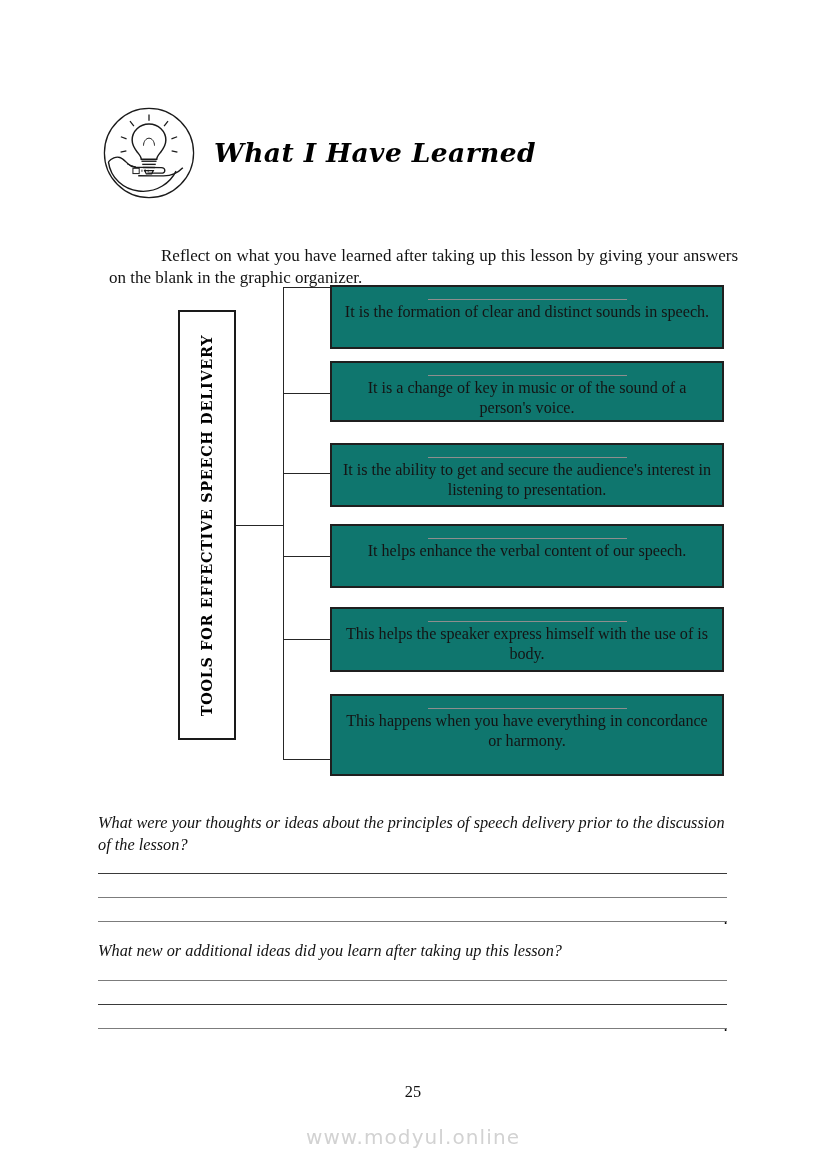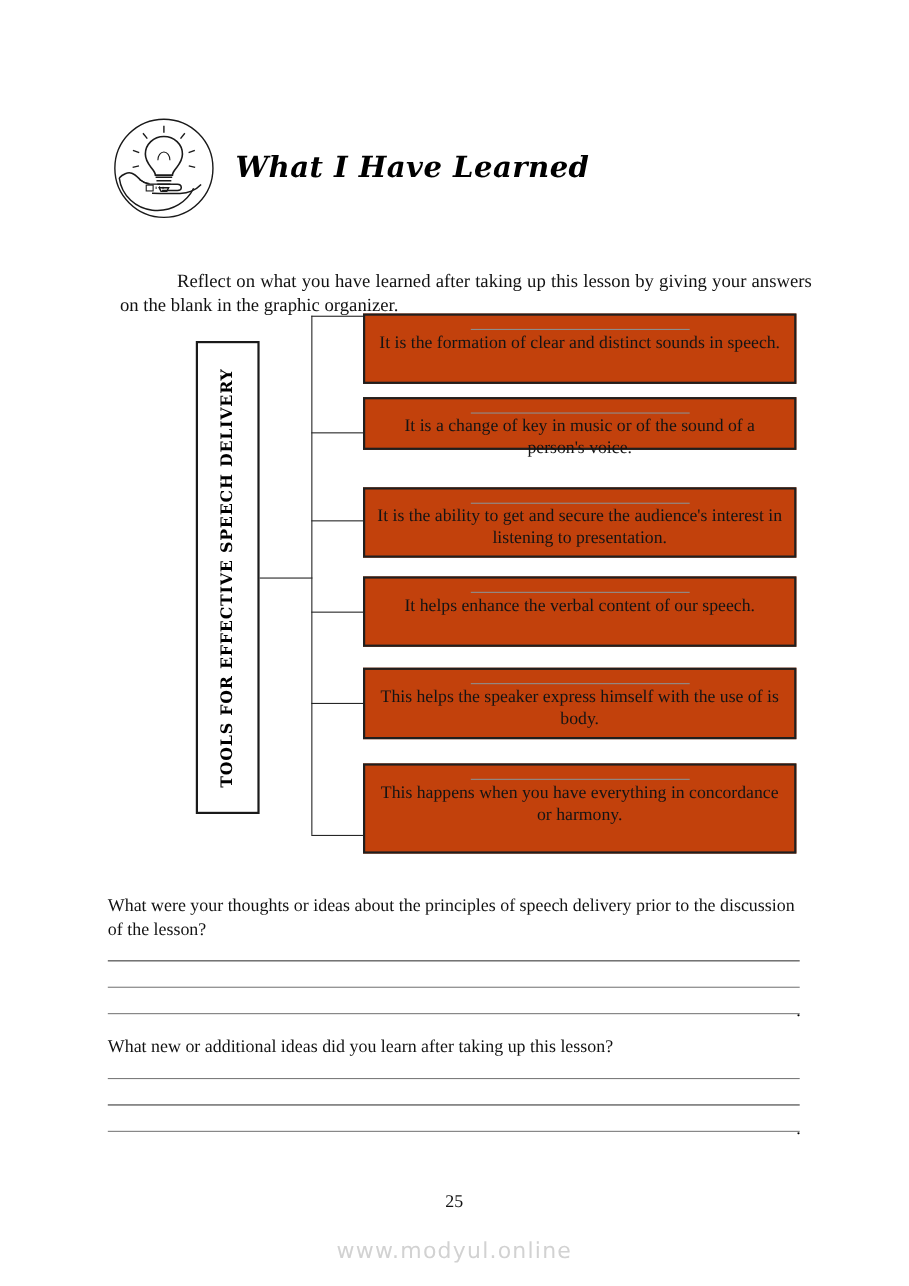--- a/index.html
+++ b/index.html
@@ -94,21 +94,21 @@
     transform: rotate(-90deg);
     color: #000;
   }
 
   .node-box {
     position: absolute;
     left: 330px;
     width: 394px;
     box-sizing: border-box;
     border: 2px solid #1f1f1f;
-    background: #c2410c;
+    background: #0f766e;
     padding: 4px 10px 5px 10px;
     display: flex;
     flex-direction: column;
     align-items: center;
     justify-content: flex-start;
   }
   .blank-rule {
     width: 199px;
     height: 0;
     border-top: 1.6px solid #8e8e8e;
@@ -132,21 +132,21 @@
     height: 0;
     border-top: 1.5px solid #262626;
   }
   .stub {
     position: absolute;
     height: 0;
     border-top: 1.5px solid #262626;
   }
 
   
-  .question-block { position: absolute; left: 98px; width: 629px; }
+  .question-block { position: absolute; left: 98px; width: 629px; font-style: italic; }
   .q-text {
     font-size: 16.3px;
     line-height: 1.33;
     color: #121212;
   }
   .answer-lines { margin-top: 7px; }
   .ans-line {
     position: relative;
     height: 24px;
   }
@@ -243,21 +243,21 @@
     <div class="branch" style="left:283px; top:473px; width:48px;"></div>
     <div class="branch" style="left:283px; top:556px; width:48px;"></div>
     <div class="branch" style="left:283px; top:639px; width:48px;"></div>
     <div class="branch" style="left:283px; top:759px; width:48px;"></div>
 
     <div class="node-box" style="top:285px; height:64px;">
       <div class="blank-rule"></div>
       <div class="node-text">It is the formation of clear and distinct sounds in speech.</div>
     </div>
 
-    <div class="node-box" style="top:361px; height:48px;">
+    <div class="node-box" style="top:361px; height:61px;">
       <div class="blank-rule"></div>
       <div class="node-text">It is a change of key in music or of the sound of a person's voice.</div>
     </div>
 
     <div class="node-box" style="top:443px; height:64px;">
       <div class="blank-rule"></div>
       <div class="node-text">It is the ability to get and secure the audience's interest in listening to presentation.</div>
     </div>
 
     <div class="node-box" style="top:524px; height:64px;">

